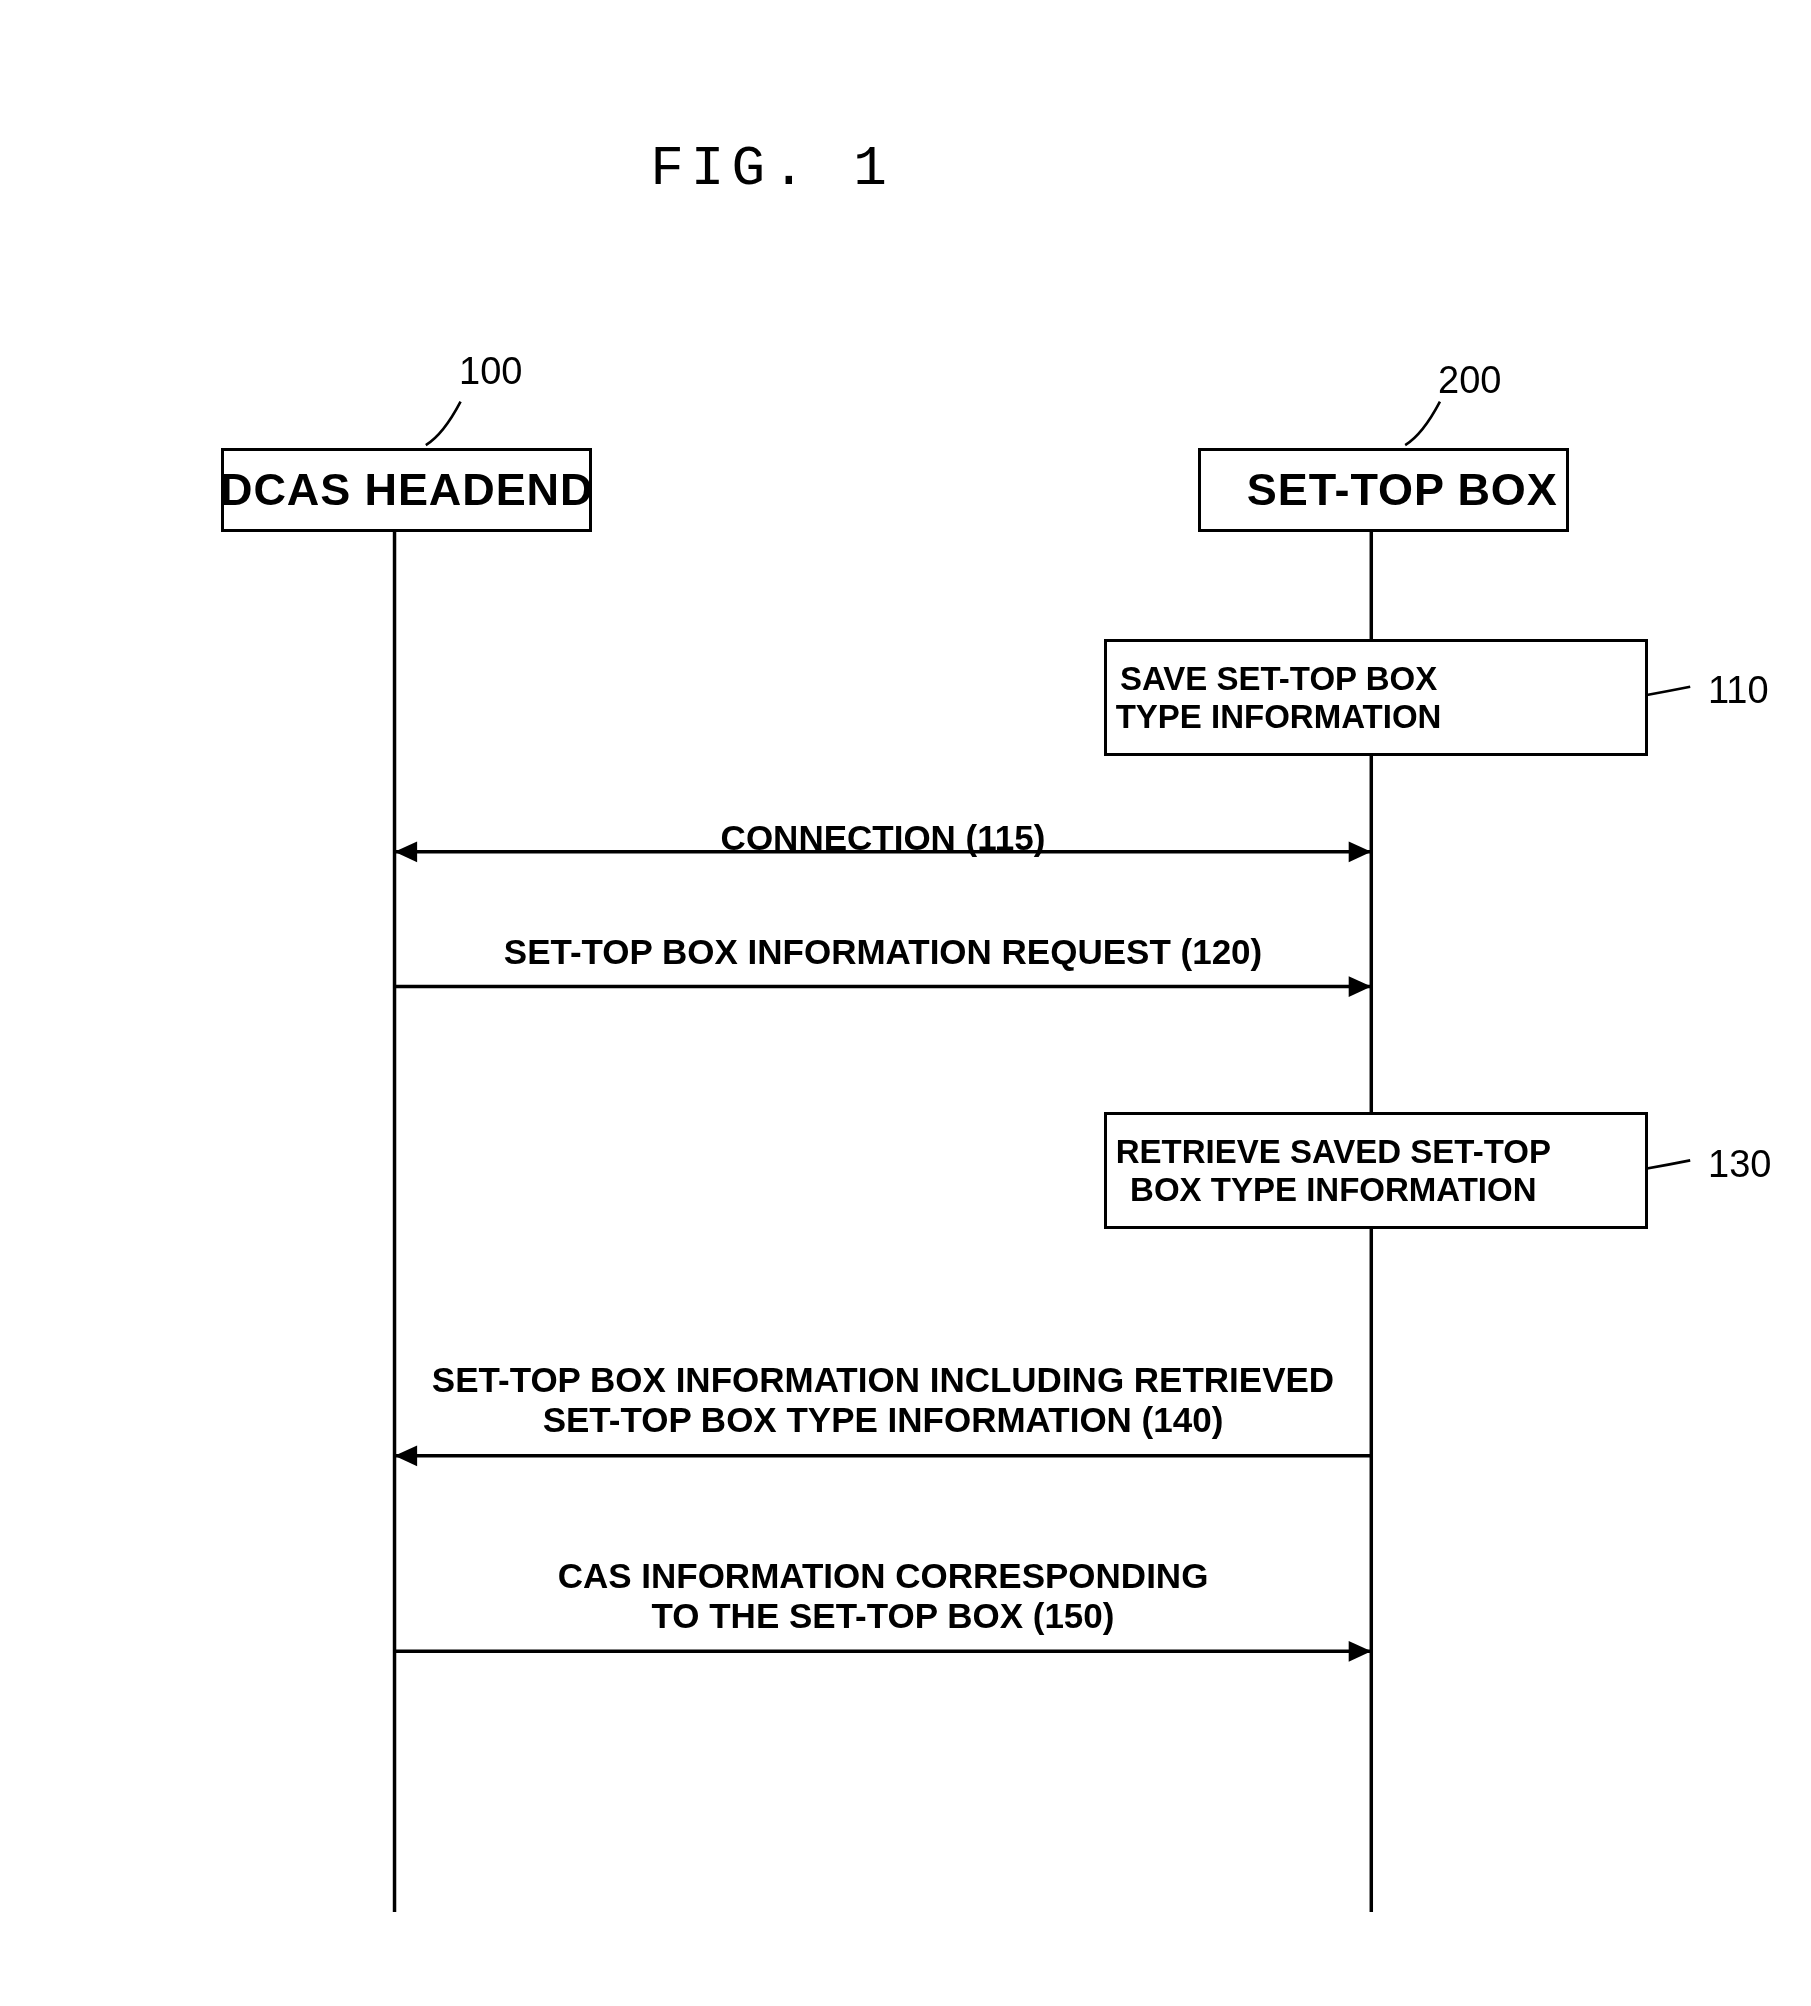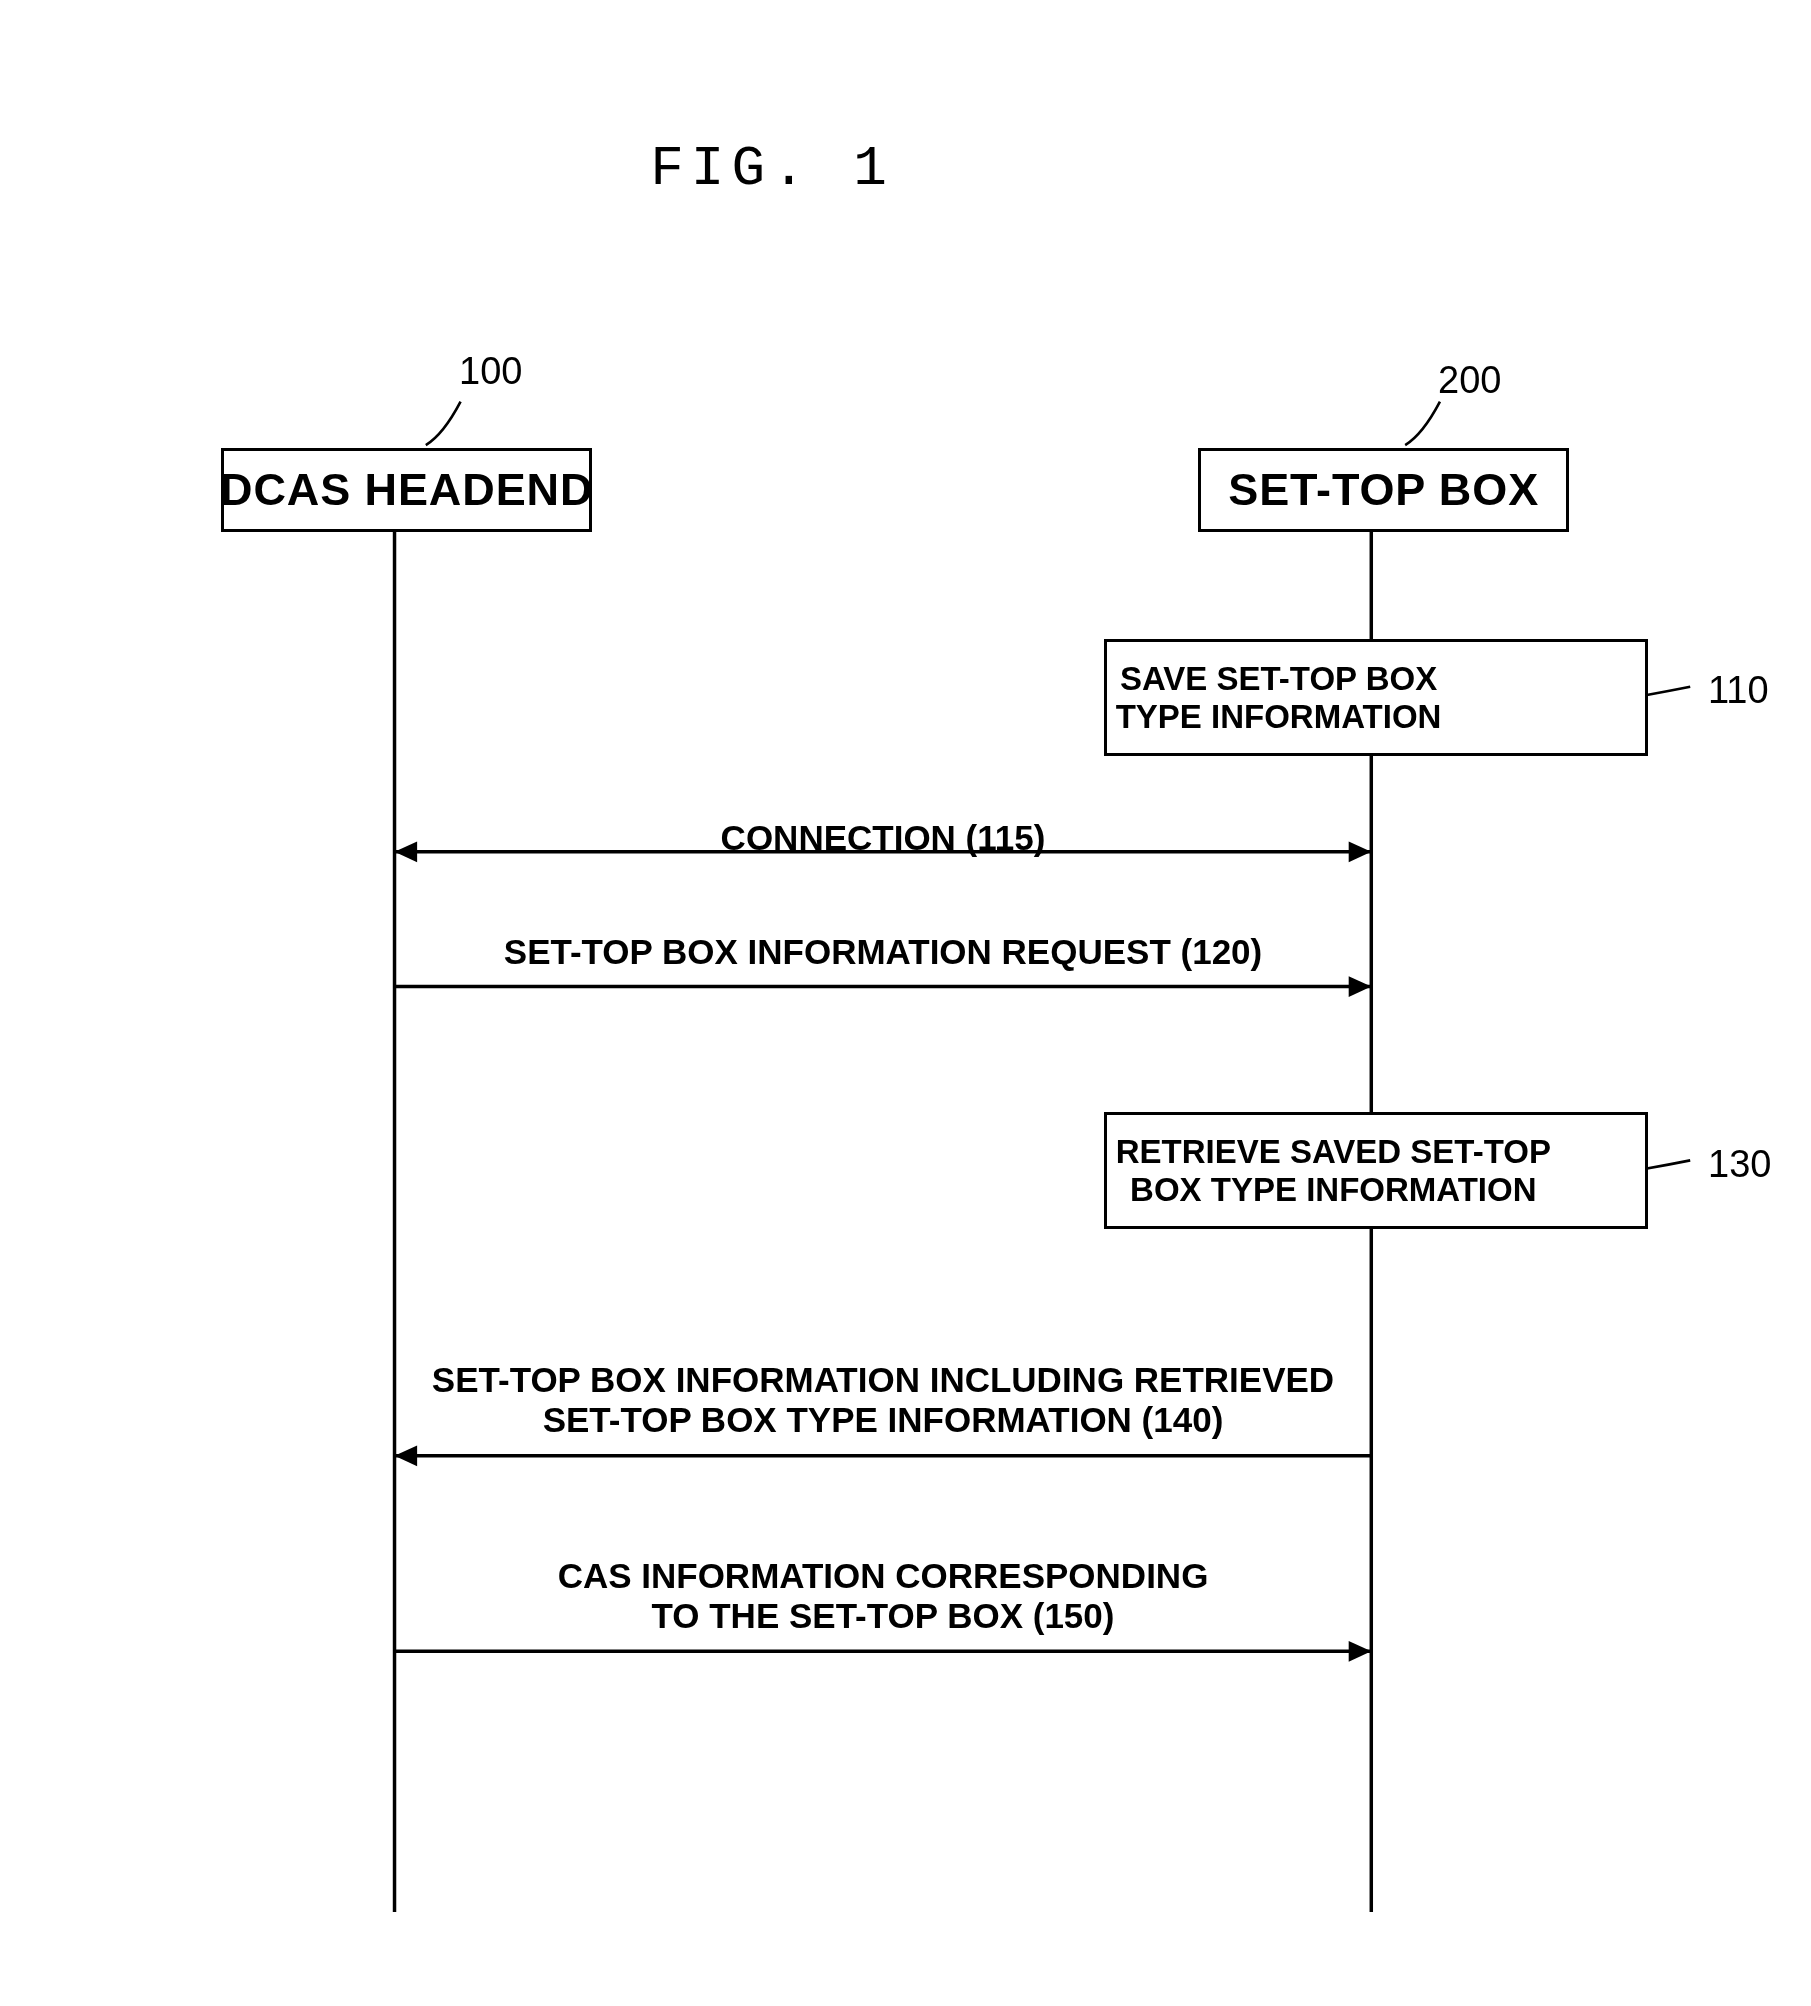--- a/index.html
+++ b/index.html
@@ -105,21 +105,21 @@
     <polygon points="1578,1900 1552,1888 1552,1912" fill="#000"></polygon>
 
     <path d="M 1892 800 Q 1920 795 1945 790" stroke="#000" stroke-width="3" fill="none"></path>
 
     <path d="M 1892 1345 Q 1920 1340 1945 1335" stroke="#000" stroke-width="3" fill="none"></path>
   </svg>
 
   <div class="actor-box" style="left:221px; top:448px; width:348px; height:78px;">
     <span>DCAS HEADEND</span>
   </div>
-  <div class="actor-box" style="left:1198px; top:448px; width:348px; height:78px;">
+  <div class="actor-box" style="left:1198px; top:448px; width:348px; height:78px;justify-content:flex-end;">
     <span>SET-TOP BOX</span>
   </div>
 
   <div class="step-box" style="left:1104px; top:639px; width:521px; height:97px;">
     <span>SAVE SET-TOP BOX<br>TYPE INFORMATION</span>
   </div>
   <div class="ref-label" style="left:1708px; top:669px;">110</div>
 
   <div class="step-box" style="left:1104px; top:1112px; width:521px; height:97px;">
     <span>RETRIEVE SAVED SET-TOP<br>BOX TYPE INFORMATION</span>

